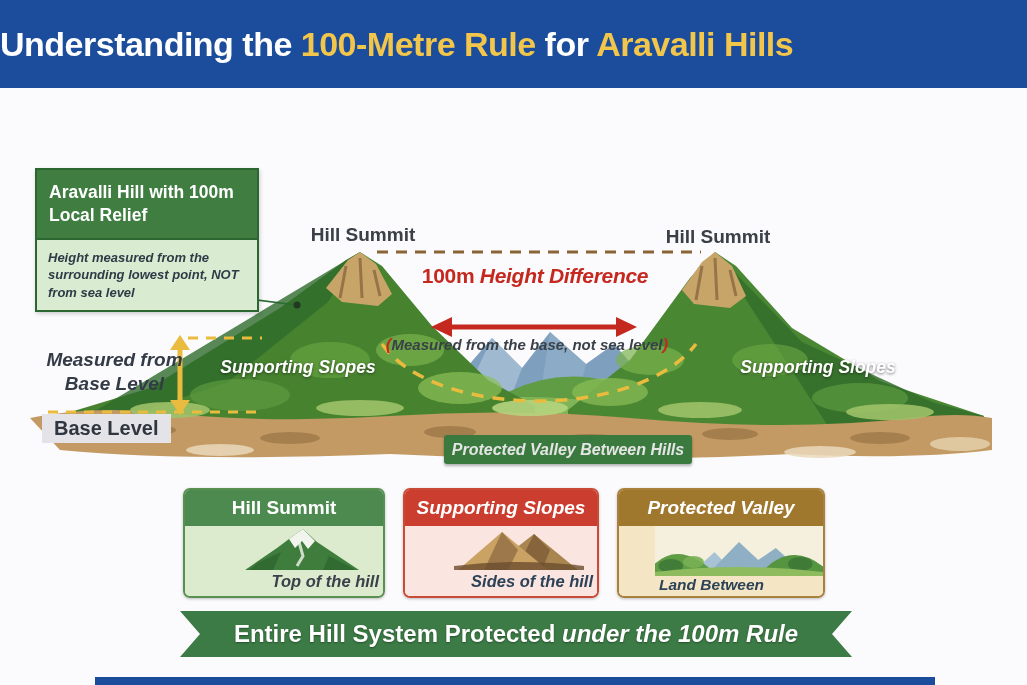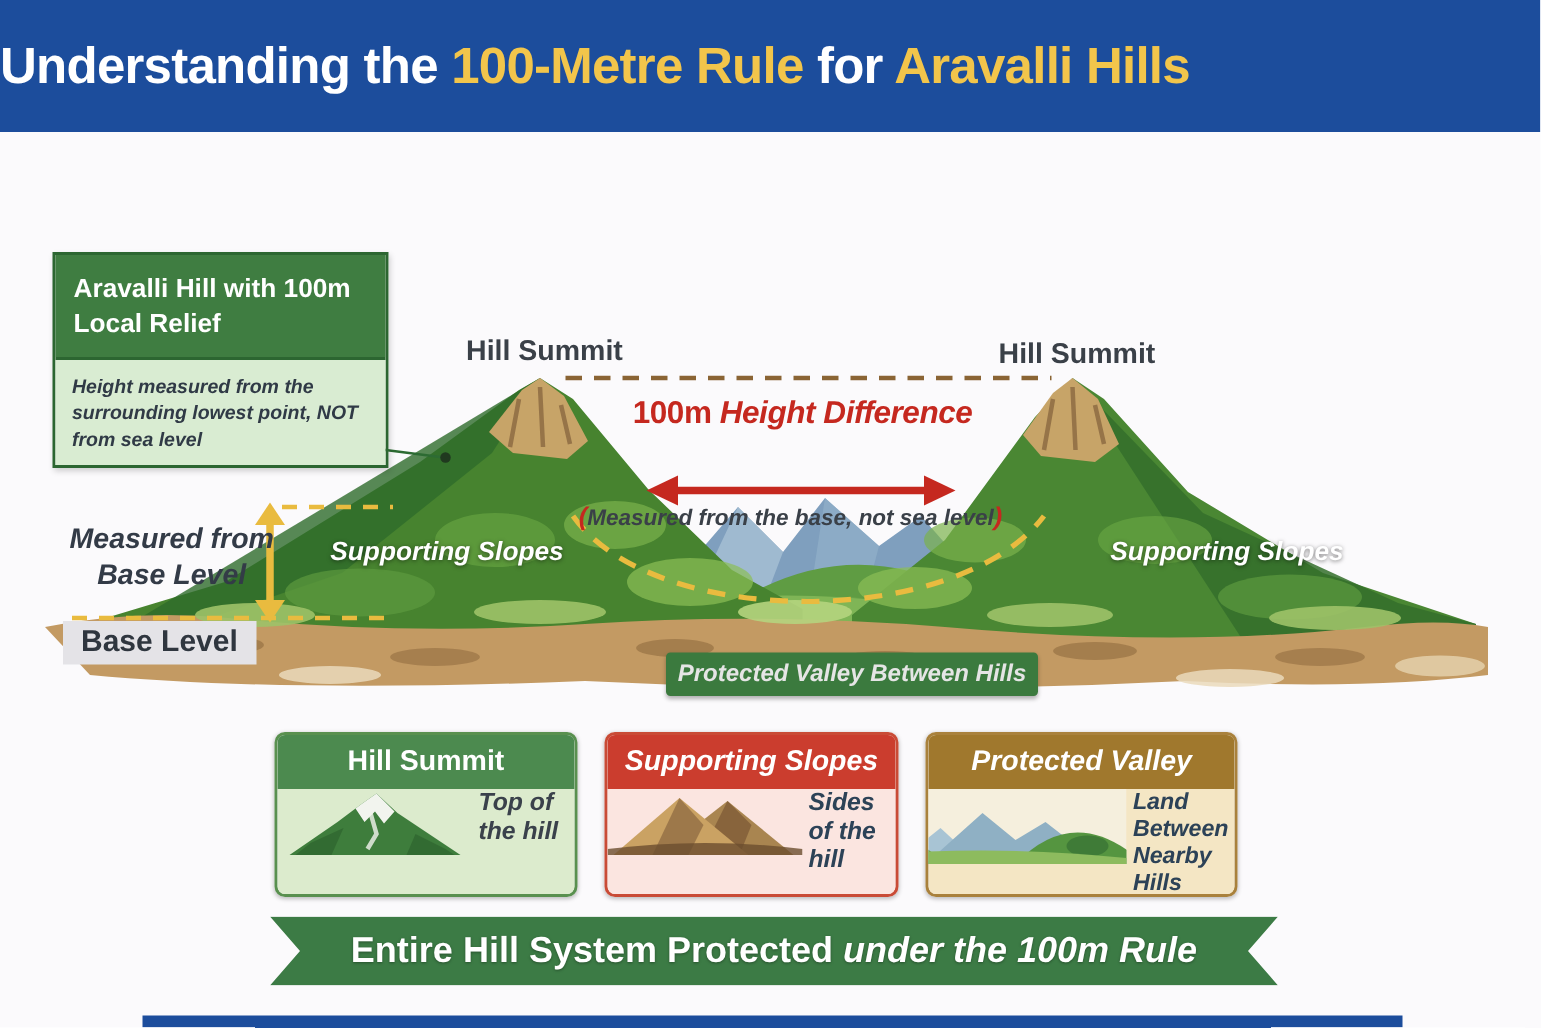--- a/index.html
+++ b/index.html
@@ -39,21 +39,21 @@
   .valley-badge { left:444px; top:419px; width:248px; height:29px; background:#3b7a3e;
                   border-radius:3px; color:#e5e5e5; font-weight:700; font-style:italic;
                   font-size:16px; line-height:29px; text-align:center;
                   box-shadow:0 2px 3px rgba(0,0,0,.3);margin-top:16px; }
 
   
   .card { position:absolute; top:488px; height:110px; border-radius:7px; overflow:hidden;
           box-shadow:0 1px 3px rgba(0,0,0,.25); display:flex; flex-direction:column; }
   .card-head { height:36px; display:flex; align-items:center; justify-content:center;
                color:#ffffff; font-weight:700; font-size:19px; flex:none; }
-  .card-body { flex:1; display:flex; align-items:flex-start; justify-content:flex-end; }
+  .card-body { flex:1; display:flex; flex-direction:column; align-items:flex-end; justify-content:flex-end;padding-left:36px; }
   .card-icon { flex:1; display:flex; align-items:center; justify-content:center; width:100%; }
   .card-desc { font-weight:700; font-style:italic; font-size:16.5px; padding:0 4px 7px 4px; }
   #card-summit { left:183px; width:202px; border:2px solid #59904f; }
   #card-summit .card-head { background:#4c8a4f; }
   #card-summit .card-body { background:#dcebcd; }
   #card-summit .card-desc { color:#3a414b; }
   #card-slopes { left:403px; width:196px; border:2px solid #c94b36; }
   #card-slopes .card-head { background:#cb3d2e; font-style:italic; }
   #card-slopes .card-body { background:#fbe5e0; }
   #card-slopes .card-desc { color:#2c4257; }

